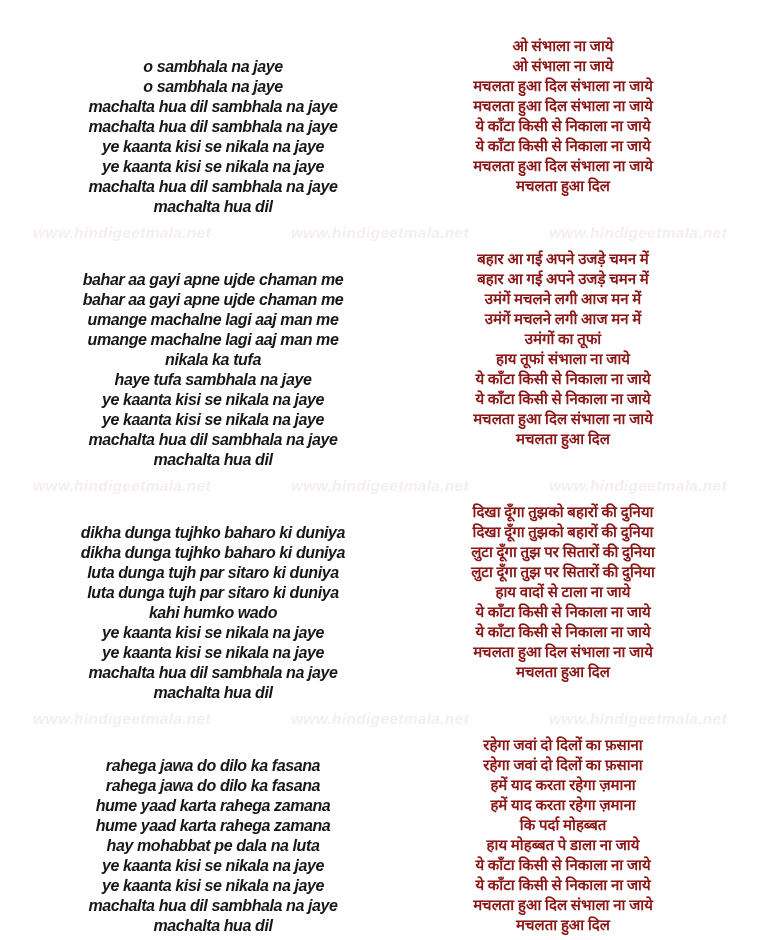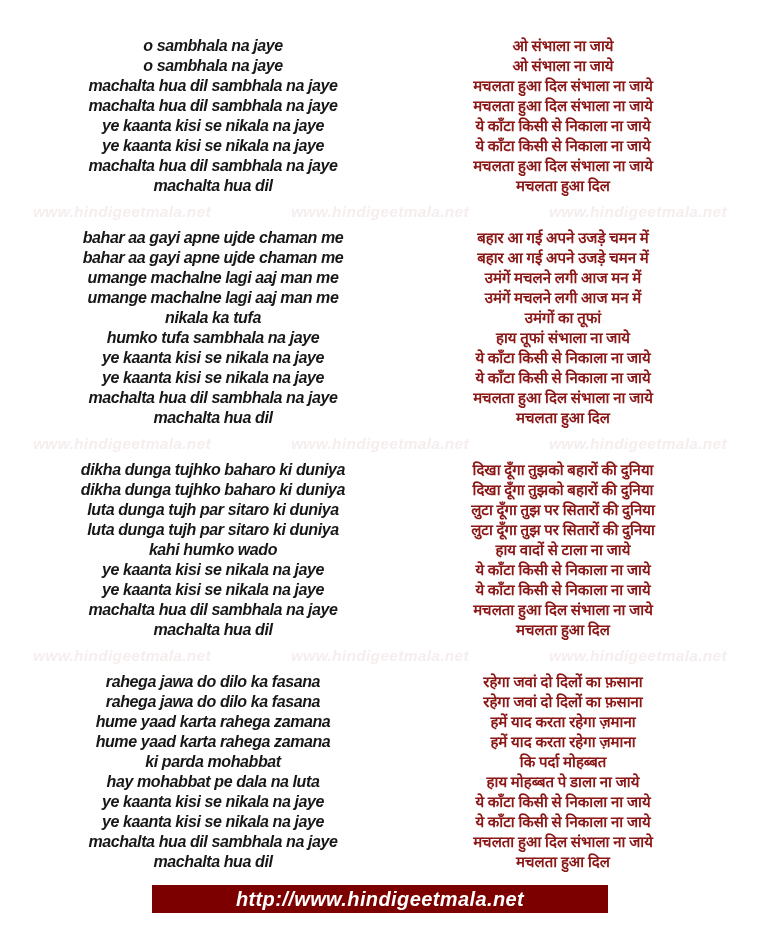--- a/index.html
+++ b/index.html
@@ -5,21 +5,21 @@
   html,body{margin:0;padding:0;}
   body{
     width:760px;height:940px;
     background:#ffffff;
     font-family:"Liberation Sans",sans-serif;
     position:relative;overflow:hidden;
   }
   #lyrics{padding-top:36px;}
   .stanza-row{display:flex;}
   .cell{text-align:center;}
-  .cell-left{width:426px;}
+  .cell-left{width:426px;margin-top:21px;}
   .cell-right{width:274px;}
   .line-latin{
     line-height:20px;
     font-size:16px;
     font-weight:bold;
     font-style:italic;
     color:#171717;
     letter-spacing:-0.4px;
     white-space:nowrap;
   }
@@ -93,21 +93,21 @@
         <span class="wm">www.hindigeetmala.net</span>
         <span class="wm">www.hindigeetmala.net</span>
       </div>
       <div class="stanza-row">
         <div class="cell cell-left">
           <div class="line-latin">bahar aa gayi apne ujde chaman me</div>
           <div class="line-latin">bahar aa gayi apne ujde chaman me</div>
           <div class="line-latin">umange machalne lagi aaj man me</div>
           <div class="line-latin">umange machalne lagi aaj man me</div>
           <div class="line-latin">nikala ka tufa</div>
-          <div class="line-latin">humko tufa sambhala na jaye</div>
+          <div class="line-latin">haye tufa sambhala na jaye</div>
           <div class="line-latin">ye kaanta kisi se nikala na jaye</div>
           <div class="line-latin">ye kaanta kisi se nikala na jaye</div>
           <div class="line-latin">machalta hua dil sambhala na jaye</div>
           <div class="line-latin">machalta hua dil</div>
         </div>
         <div class="cell cell-right">
           <div class="line-hindi">बहार आ गई अपने उजड़े चमन में</div>
           <div class="line-hindi">बहार आ गई अपने उजड़े चमन में</div>
           <div class="line-hindi">उमंगें मचलने लगी आज मन में</div>
           <div class="line-hindi">उमंगें मचलने लगी आज मन में</div>
@@ -152,21 +152,20 @@
         <span class="wm">www.hindigeetmala.net</span>
         <span class="wm">www.hindigeetmala.net</span>
         <span class="wm">www.hindigeetmala.net</span>
       </div>
       <div class="stanza-row">
         <div class="cell cell-left">
           <div class="line-latin">rahega jawa do dilo ka fasana</div>
           <div class="line-latin">rahega jawa do dilo ka fasana</div>
           <div class="line-latin">hume yaad karta rahega zamana</div>
           <div class="line-latin">hume yaad karta rahega zamana</div>
-          <div class="line-latin">ki parda mohabbat</div>
           <div class="line-latin">hay mohabbat pe dala na luta</div>
           <div class="line-latin">ye kaanta kisi se nikala na jaye</div>
           <div class="line-latin">ye kaanta kisi se nikala na jaye</div>
           <div class="line-latin">machalta hua dil sambhala na jaye</div>
           <div class="line-latin">machalta hua dil</div>
         </div>
         <div class="cell cell-right">
           <div class="line-hindi">रहेगा जवां दो दिलों का फ़साना</div>
           <div class="line-hindi">रहेगा जवां दो दिलों का फ़साना</div>
           <div class="line-hindi">हमें याद करता रहेगा ज़माना</div>

